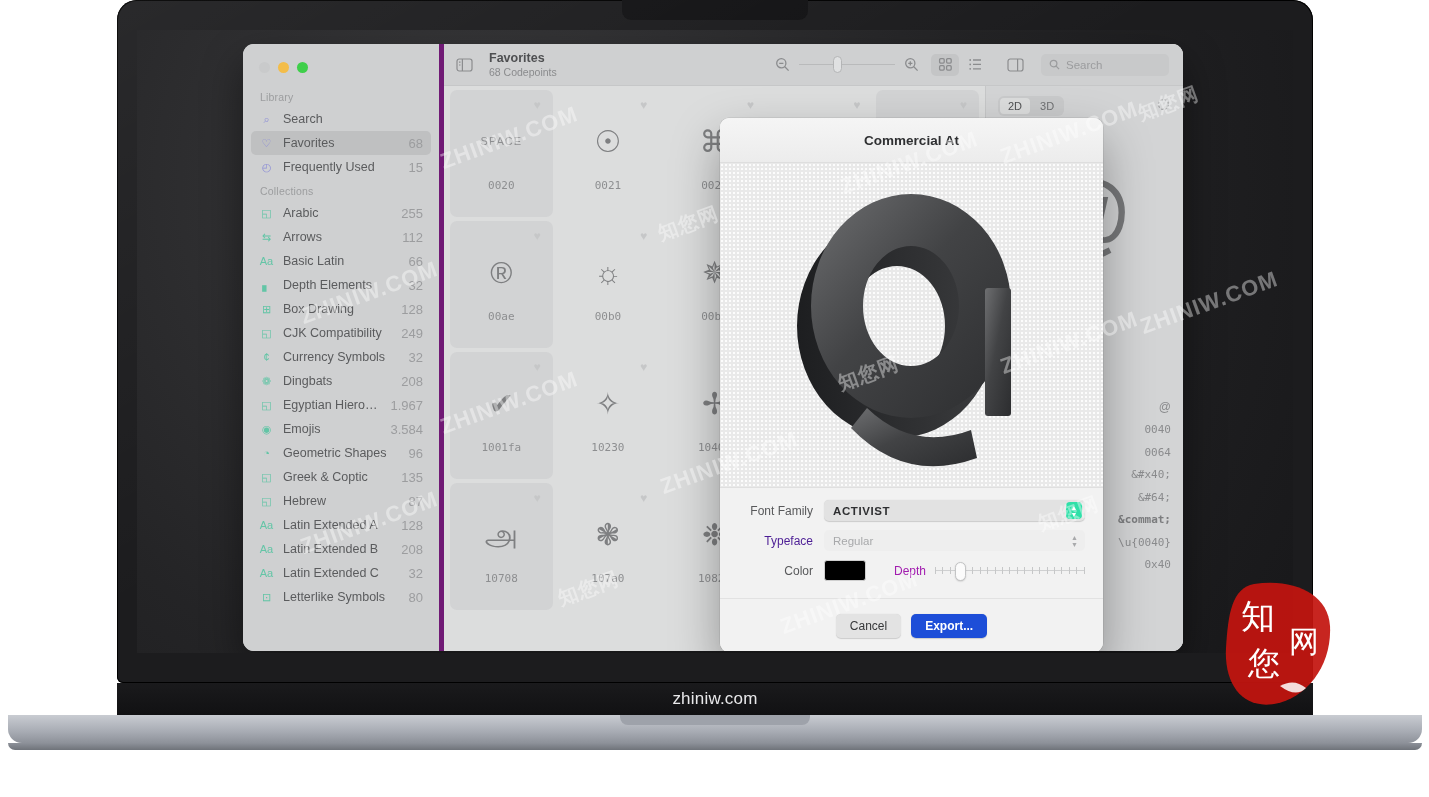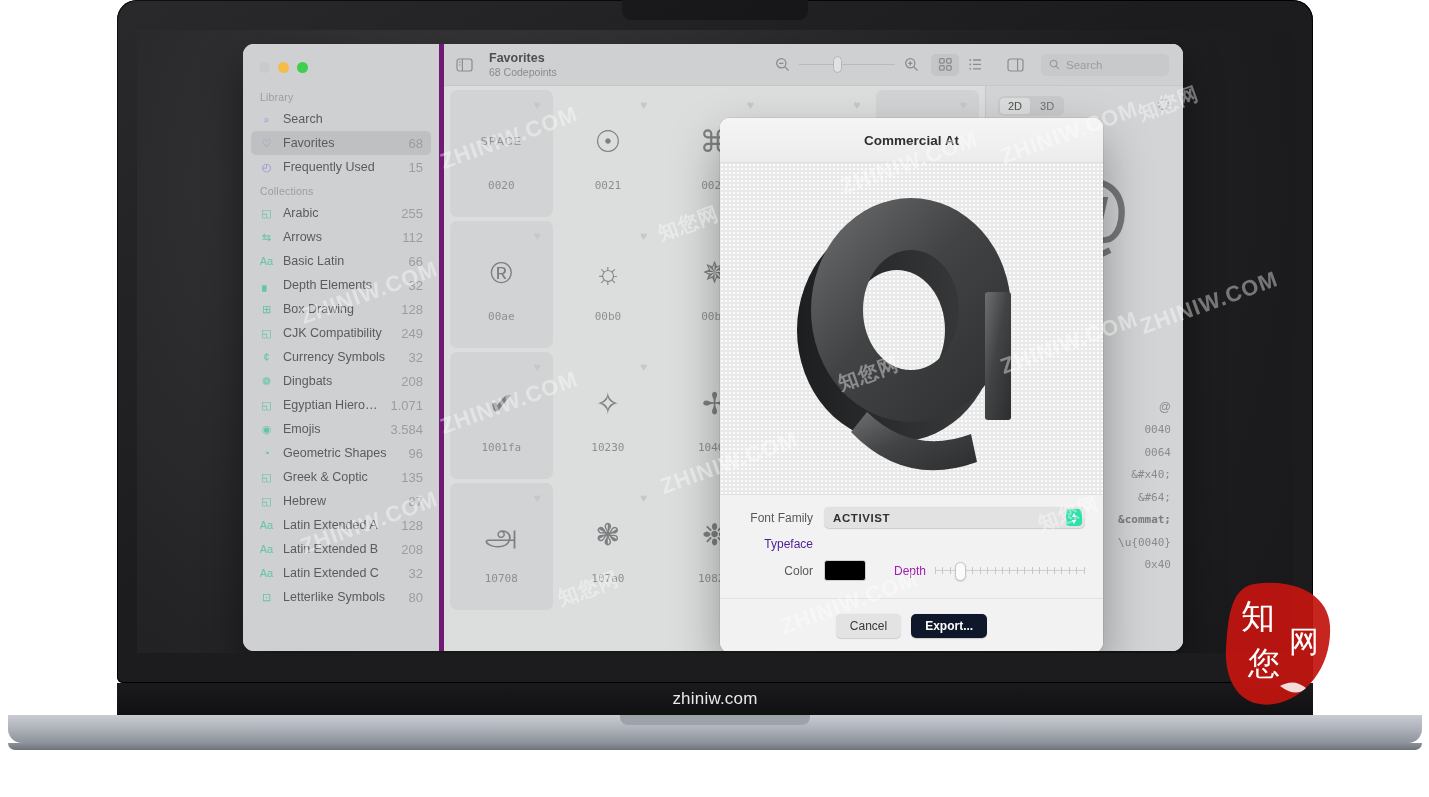--- a/index.html
+++ b/index.html
@@ -390,21 +390,21 @@
                   <span class="nav-count">32</span>
                 </div>
                 <div class="nav-item">
                   <span class="nav-icon green">❁</span>
                   <span class="nav-label">Dingbats</span>
                   <span class="nav-count">208</span>
                 </div>
                 <div class="nav-item">
                   <span class="nav-icon green">◱</span>
                   <span class="nav-label">Egyptian Hieroglyphs</span>
-                  <span class="nav-count">1.071</span>
+                  <span class="nav-count">1.967</span>
                 </div>
                 <div class="nav-item">
                   <span class="nav-icon green">◉</span>
                   <span class="nav-label">Emojis</span>
                   <span class="nav-count">3.584</span>
                 </div>
                 <div class="nav-item">
                   <span class="nav-icon green">◔</span>
                   <span class="nav-label">Geometric Shapes</span>
                   <span class="nav-count">96</span>
@@ -718,20 +718,27 @@
                 <span class="val">ACTIVIST</span>
                 <span class="chev-box" style="background: rgb(47, 224, 168);">
                   <span>▲</span>
                     <span>▼</span>
                 </span>
               </div>
             </div>
 
             <div class="form-row">
               <div class="form-label dim">Typeface</div>
+              <div class="popup disabled">
+                <span class="val">Regular</span>
+                <span class="chev-plain">
+                  <span>▲</span>
+                    <span>▼</span>
+                </span>
+              </div>
             </div>
 
             <div class="form-row">
               <div class="form-label">Color</div>
               <div class="color-swatch" style="background: rgb(0, 0, 0);"></div>
               <div class="depth-label">Depth</div>
               <div class="depth-slider">
                 <div class="depth-line"></div>
                 <div class="ticks" id="depth-ticks">
                     <div class="tick"></div>
@@ -756,21 +763,21 @@
                     <div class="tick"></div>
                     <div class="tick"></div>
                   </div>
                 <div class="depth-knob" id="depth-knob" style="left: 13%;"></div>
               </div>
             </div>
           </div>
 
           <div class="modal-footer">
             <div class="btn cancel">Cancel</div>
-            <div class="btn export" style="background: #0f172a;">Export...</div>
+            <div class="btn export" style="background: #1d4ed8;">Export...</div>
           </div>
         </div>
 
       </div>
     </div>
 
     <div id="screen-watermarks">
         <div class="wm" style="left: 300px; top: 95px;">ZHINIW.COM</div>
         <div class="wm" style="left: 300px; top: 360px;">ZHINIW.COM</div>
         <div class="wm wm-cn" style="left: 520px; top: 180px;">知您网</div>

